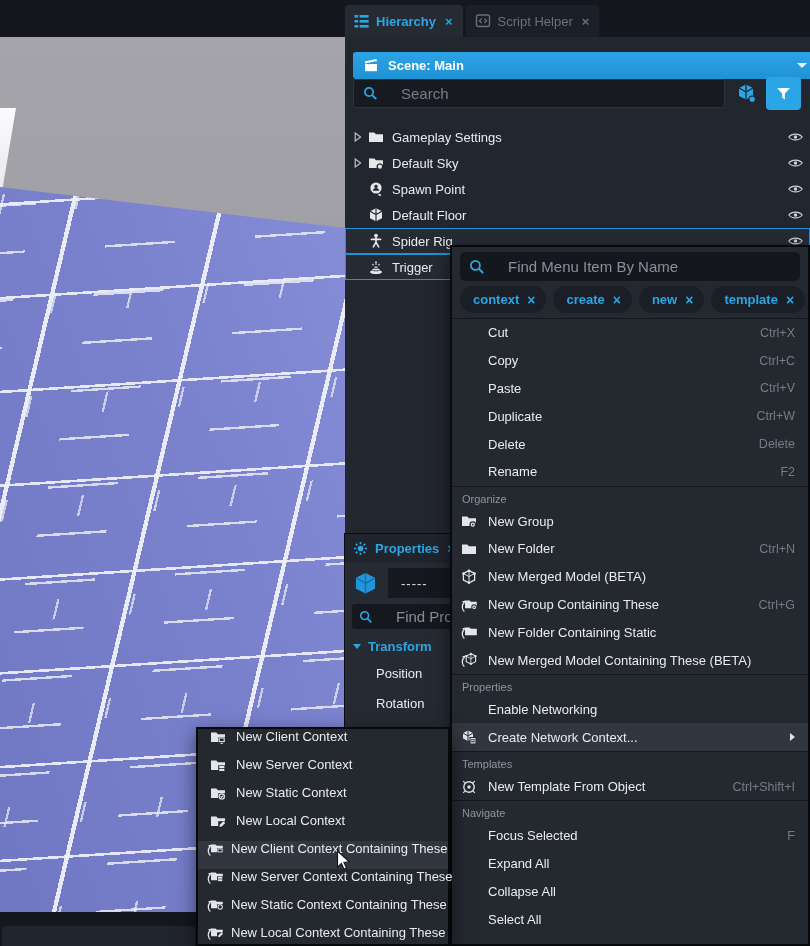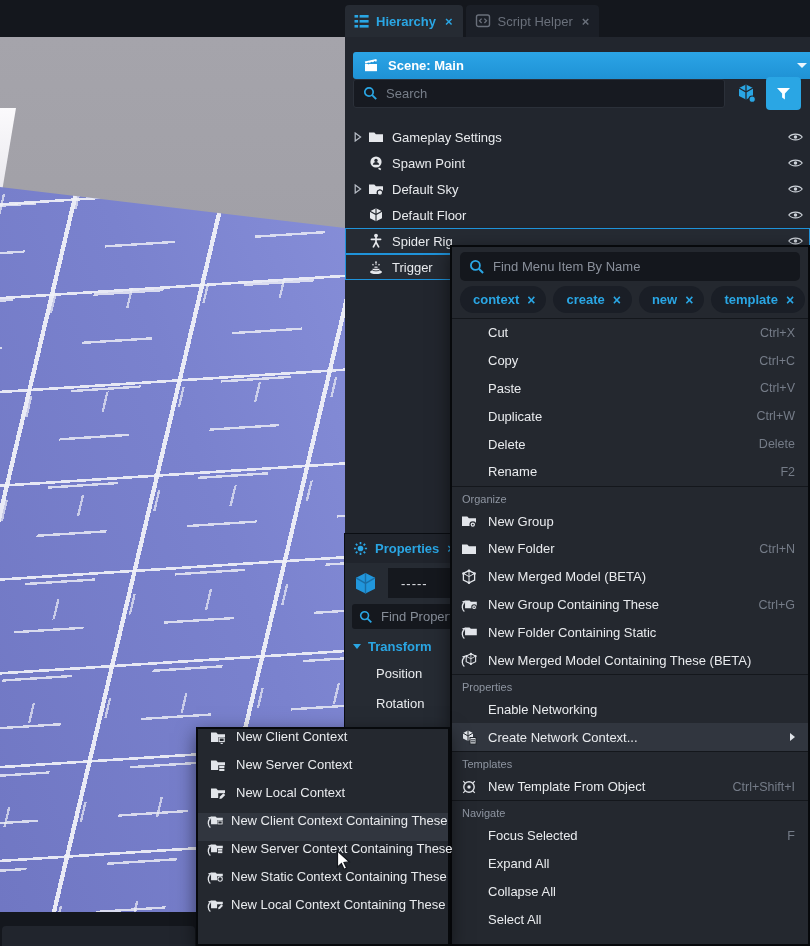--- a/index.html
+++ b/index.html
@@ -36,21 +36,21 @@
   .tab .ticn{display:flex;margin-right:7px}
   .tab .tx{font-weight:bold;margin-left:9px;font-size:13px}
 
   
   .hpanel{position:absolute;left:345px;top:0;width:465px;height:946px;background:var(--panel);z-index:2}
   .scenebtn{position:absolute;left:8px;top:52px;width:464px;height:27px;border-radius:3px;background:linear-gradient(180deg,#2ba4e6,#1f92d5);display:flex;align-items:center;padding:0 10px;cursor:pointer}
   .scenebtn .lbl{color:#fff;font-weight:bold;margin-left:9px}
   .scenebtn .arr{margin-left:auto;width:0;height:0;border-left:5px solid transparent;border-right:5px solid transparent;border-top:5px solid #eaf6fe}
   .searchrow{position:absolute;left:8px;top:77px;width:448px;height:33px;display:flex;align-items:center}
   .hsearch{width:384px;height:29px;background:#171a21;border:1px solid #2b3039;border-radius:3px;display:flex;align-items:center;padding:0 9px}
-  .hsearch input,.msearch input,.psearch input{flex:1;background:transparent;border:none;outline:none;color:#ffffff;font-family:"Liberation Sans",sans-serif;font-size:13px;margin-left:8px;min-width:0}
+  .hsearch input,.msearch input,.psearch input{flex:1;background:transparent;border:none;outline:none;color:#ffffff;font-family:"Liberation Sans",sans-serif;font-size:15px;margin-left:23px;min-width:0}
   .hsearch input::placeholder{color:#777e89}
   .msearch input::placeholder{color:#8a909b}
   .psearch input::placeholder{color:#868d98}
   .assetcube{margin-left:9px;display:flex;color:var(--blue)}
   .filterbtn{margin-left:7px;width:36px;height:33px;background:var(--blue);border:none;border-radius:4px;display:flex;align-items:center;justify-content:center;cursor:pointer}
   .tree{position:absolute;left:0;top:124px;width:465px}
   .trow{height:26px;display:flex;align-items:center;padding-left:5px;cursor:pointer;border:1px solid transparent}
   .trow.sel{background:var(--panel2);border-color:var(--sel)}
   .caret{width:13px;display:flex;justify-content:center;color:#b9bec7}
   .ticon{width:19px;display:flex;justify-content:center;margin-left:2px;color:#e6e8ec}
@@ -166,51 +166,51 @@
           </span>
           <span class="tlabel">Gameplay Settings</span>
           <span class="eye">
             <svg width="15" height="10" viewBox="0 0 18 12">
               <path d="M1 6C4.4 1.4 13.6 1.4 17 6 13.6 10.6 4.4 10.6 1 6Z" fill="none" stroke="#ccd1d8" stroke-width="1.5"></path>
               <circle cx="9" cy="6" r="2.1" fill="#ccd1d8"></circle>
             </svg>
           </span>
         </div>
         <div class="trow">
+          <span class="caret">
+            <svg width="8" height="10" viewBox="0 0 8 10">
+              <path d="M1.2 1l5.4 4-5.4 4z" fill="none" stroke="#b9bec7" stroke-width="1.2"></path>
+            </svg>
+          </span>
+          <span class="ticon">
+            <svg width="16" height="16" viewBox="0 0 16 16">
+              <path d="M1 3.6h5.3l1.6 1.7H15v7.7H1z" fill="currentColor"></path>
+              <circle cx="11.9" cy="11.7" r="2.7" fill="currentColor" stroke="#22262e" stroke-width="1.2"></circle>
+              <path d="M11.9 8.2v1M11.9 14.2v1M8.9 11.7h1M14 11.7h1" stroke="#22262e" stroke-width="1"></path>
+            </svg>
+          </span>
+          <span class="tlabel">Default Sky</span>
+          <span class="eye">
+            <svg width="15" height="10" viewBox="0 0 18 12">
+              <path d="M1 6C4.4 1.4 13.6 1.4 17 6 13.6 10.6 4.4 10.6 1 6Z" fill="none" stroke="#ccd1d8" stroke-width="1.5"></path>
+              <circle cx="9" cy="6" r="2.1" fill="#ccd1d8"></circle>
+            </svg>
+          </span>
+        </div>
+        <div class="trow">
           <span class="caret"></span>
           <span class="ticon">
             <svg width="16" height="16" viewBox="0 0 16 16">
               <circle cx="8" cy="7" r="5.6" fill="currentColor"></circle>
               <circle cx="8" cy="5.4" r="1.7" fill="#22262e"></circle>
               <path d="M4.8 9.8c0-1.8 1.4-2.9 3.2-2.9s3.2 1.1 3.2 2.9z" fill="#22262e"></path>
               <path d="M10.5 13.2l2.4 1.3" stroke="currentColor" stroke-width="1.6"></path>
             </svg>
           </span>
           <span class="tlabel">Spawn Point</span>
-          <span class="eye">
-            <svg width="15" height="10" viewBox="0 0 18 12">
-              <path d="M1 6C4.4 1.4 13.6 1.4 17 6 13.6 10.6 4.4 10.6 1 6Z" fill="none" stroke="#ccd1d8" stroke-width="1.5"></path>
-              <circle cx="9" cy="6" r="2.1" fill="#ccd1d8"></circle>
-            </svg>
-          </span>
-        </div>
-        <div class="trow">
-          <span class="caret">
-            <svg width="8" height="10" viewBox="0 0 8 10">
-              <path d="M1.2 1l5.4 4-5.4 4z" fill="none" stroke="#b9bec7" stroke-width="1.2"></path>
-            </svg>
-          </span>
-          <span class="ticon">
-            <svg width="16" height="16" viewBox="0 0 16 16">
-              <path d="M1 3.6h5.3l1.6 1.7H15v7.7H1z" fill="currentColor"></path>
-              <circle cx="11.9" cy="11.7" r="2.7" fill="currentColor" stroke="#22262e" stroke-width="1.2"></circle>
-              <path d="M11.9 8.2v1M11.9 14.2v1M8.9 11.7h1M14 11.7h1" stroke="#22262e" stroke-width="1"></path>
-            </svg>
-          </span>
-          <span class="tlabel">Default Sky</span>
           <span class="eye">
             <svg width="15" height="10" viewBox="0 0 18 12">
               <path d="M1 6C4.4 1.4 13.6 1.4 17 6 13.6 10.6 4.4 10.6 1 6Z" fill="none" stroke="#ccd1d8" stroke-width="1.5"></path>
               <circle cx="9" cy="6" r="2.1" fill="#ccd1d8"></circle>
             </svg>
           </span>
         </div>
         <div class="trow">
           <span class="caret"></span>
           <span class="ticon">
@@ -549,20 +549,31 @@
               <rect x="9.2" y="11.8" width="5.2" height="2.2" fill="currentColor"></rect>
             </svg>
           </span>
           <span class="slabel">New Server Context</span>
         </div>
         <div class="sitem">
           <span class="sicon">
             <svg width="16" height="16" viewBox="0 0 16 16">
               <path d="M1 3.6h5.3l1.6 1.7H15v7.7H1z" fill="currentColor"></path>
               <rect x="8.2" y="8.2" width="7" height="6" fill="#24282f"></rect>
+              <circle cx="11.8" cy="11.4" r="2.6" fill="none" stroke="currentColor" stroke-width="1.2"></circle>
+              <path d="M10.6 11.4l1 1 1.6-1.8" stroke="currentColor" stroke-width="1.1" fill="none"></path>
+            </svg>
+          </span>
+          <span class="slabel">New Static Context</span>
+        </div>
+        <div class="sitem">
+          <span class="sicon">
+            <svg width="16" height="16" viewBox="0 0 16 16">
+              <path d="M1 3.6h5.3l1.6 1.7H15v7.7H1z" fill="currentColor"></path>
+              <rect x="8.2" y="8.2" width="7" height="6" fill="#24282f"></rect>
               <path d="M9.4 14l.6-2.4 3.4-3.4 1.8 1.8-3.4 3.4z" fill="currentColor"></path>
             </svg>
           </span>
           <span class="slabel">New Local Context</span>
         </div>
         <div class="sitem hov">
           <span class="sicon">
             <svg width="16" height="16" viewBox="0 0 16 16">
               <g transform="translate(3.2,0.4) scale(0.84)">
                 <path d="M1 3.6h5.3l1.6 1.7H15v7.7H1z" fill="currentColor"></path>

